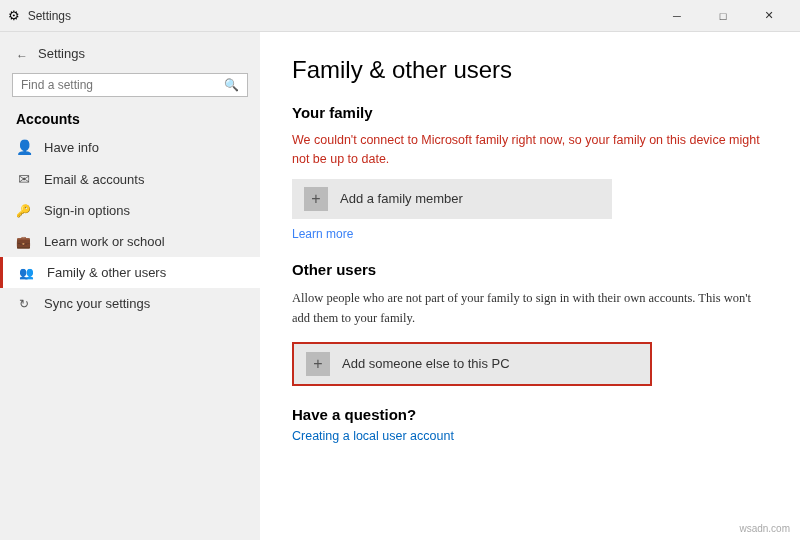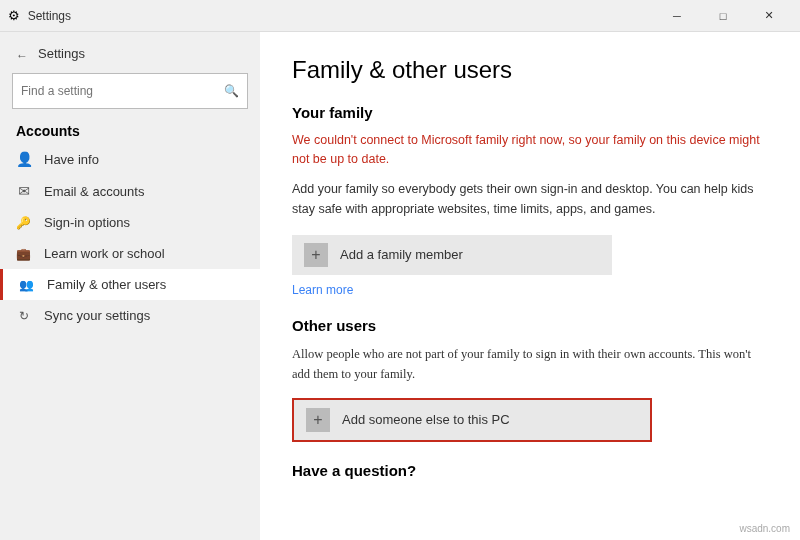--- a/index.html
+++ b/index.html
@@ -79,21 +79,21 @@
     .back-arrow {
       font-size: 12px;
       color: #555;
     }
     .search-box {
       margin: 6px 12px;
       display: flex;
       align-items: center;
       background: #fff;
       border: 1px solid #bbb;
-      height: 36px;
+      height: 24px;
       padding: 0 8px;
     }
     .search-input {
       flex: 1;
       border: none;
       outline: none;
       font-size: 12px;
       background: transparent;
       color: #333;
     }
@@ -286,38 +286,38 @@
       <span class="item-label">Sync your settings</span>
     </div>
   </div>
 
   <div class="content">
     <h1 class="page-title">Family &amp; other users</h1>
 
     <div>
       <div class="section-title">Your family</div>
       <div class="family-error">We couldn't connect to Microsoft family right now, so your family on this device might not be up to date.</div>
-      <div class="family-desc">Add your family so everybody gets their own sign-in and desktop. You can help kids stay safe with appropriate websites, time limits, apps, and games.</div>
 
       <div class="add-btn-row">
         <div class="plus-box">+</div>
         <span class="add-btn-label">Add a family member</span>
       </div>
       <div class="learn-more">Learn more</div>
     </div>
 
     <div>
       <div class="section-title">Other users</div>
       <div class="other-users-desc">Allow people who are not part of your family to sign in with their own accounts. This won't add them to your family.</div>
 
       <div class="add-someone-row">
         <div class="plus-box">+</div>
         <span class="add-btn-label">Add someone else to this PC</span>
       </div>
     </div>
 
     <div>
       <div class="have-question">Have a question?</div>
+      <div class="local-user-link">Creating a local user account</div>
     </div>
   </div>
 </div>
 
 <div class="watermark">wsadn.com</div>
 
 </body></html>

